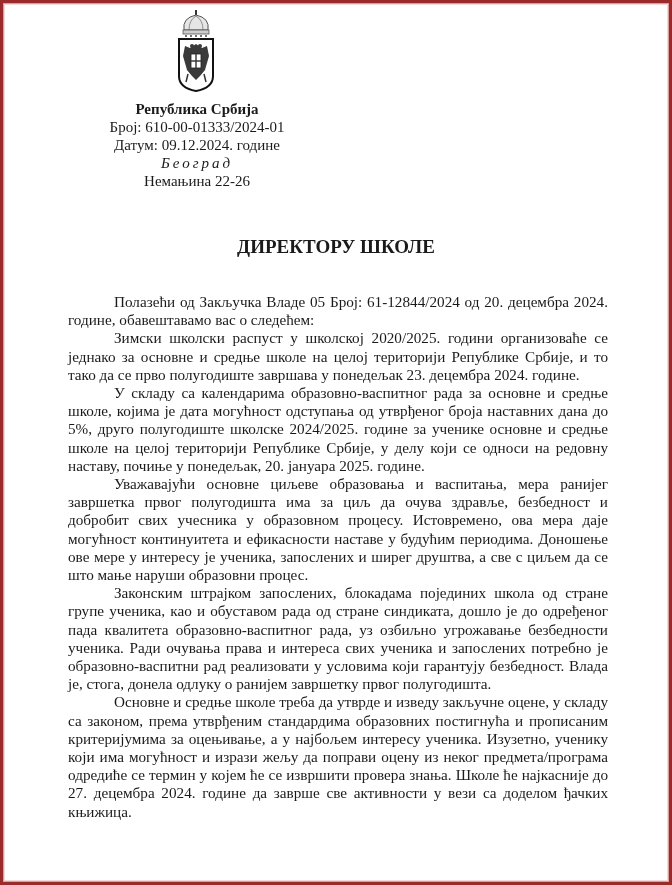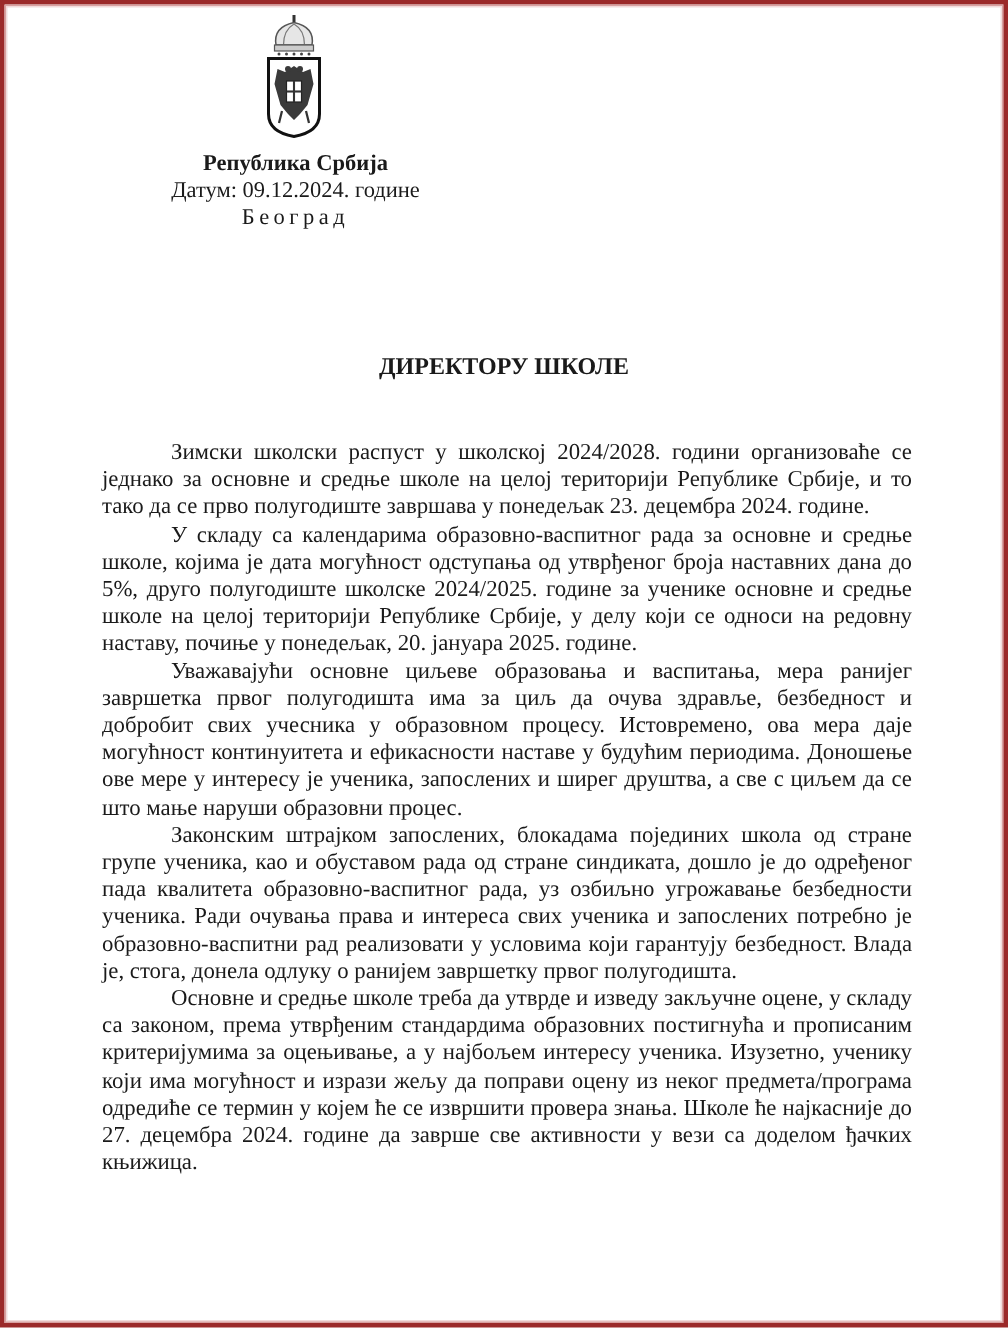--- a/index.html
+++ b/index.html
@@ -17,24 +17,24 @@
       color: #1a1a1a;
     }
     .crest {
       position: absolute; left: 176px; top: 10px; width: 40px; height: 82px;
     }
     .header {
       position: absolute; left: 82px; top: 100px; width: 230px;
       text-align: center; font-size: 15px; line-height: 18px;
     }
     .header .bold { font-weight: bold; }
-    .header .spaced { letter-spacing: 3px; }
+    .header .spaced { letter-spacing: 3px; font-style: italic; }
     .addressee {
       position: absolute; left: 0; top: 236px; width: 672px; text-align: center;
-      font-weight: bold; font-size: 16px;
+      font-weight: bold; font-size: 19px;
     }
     .body {
       position: absolute; left: 68px; top: 293px; width: 540px;
       font-size: 15.2px; line-height: 18.2px; text-align: justify;
     }
     .body p { margin: 0; text-indent: 46px; }
   </style>
 </head>
 <body>
 
@@ -62,27 +62,30 @@
 
     <rect x="15" y="44" width="10" height="14" fill="#ffffff" stroke="#222" stroke-width="0.8"></rect>
     <rect x="19.3" y="44" width="1.4" height="14" fill="#333"></rect>
     <rect x="15" y="50.3" width="10" height="1.4" fill="#333"></rect>
 
     <path d="M12 64 L10 72 M28 64 L30 72" stroke="#333" stroke-width="1.5"></path>
   </svg>
 
   <div class="header">
     <div class="bold">Република Србија</div>
+    <div>Број: 610-00-01333/2024-01</div>
     <div>Датум: 09.12.2024. године</div>
     <div class="spaced">Београд</div>
+    <div>Немањина 22-26</div>
   </div>
 
   <div class="addressee">ДИРЕКТОРУ ШКОЛЕ</div>
 
   <div class="body">
-    <p>Зимски школски распуст у школској 2024/2028. години организоваће се једнако за основне и средње школе на целој територији Републике Србије, и то тако да се прво полугодиште завршава у понедељак 23. децембра 2024. године.</p>
+    <p>Полазећи од Закључка Владе 05 Број: 61-12844/2024 од 20. децембра 2024. године, обавештавамо вас о следећем:</p>
+    <p>Зимски школски распуст у школској 2020/2025. години организоваће се једнако за основне и средње школе на целој територији Републике Србије, и то тако да се прво полугодиште завршава у понедељак 23. децембра 2024. године.</p>
     <p>У складу са календарима образовно-васпитног рада за основне и средње школе, којима је дата могућност одступања од утврђеног броја наставних дана до 5%, друго полугодиште школске 2024/2025. године за ученике основне и средње школе на целој територији Републике Србије, у делу који се односи на редовну наставу, почиње у понедељак, 20. јануара 2025. године.</p>
     <p>Уважавајући основне циљеве образовања и васпитања, мера ранијег завршетка првог полугодишта има за циљ да очува здравље, безбедност и добробит свих учесника у образовном процесу. Истовремено, ова мера даје могућност континуитета и ефикасности наставе у будућим периодима. Доношење ове мере у интересу је ученика, запослених и ширег друштва, а све с циљем да се што мање наруши образовни процес.</p>
     <p>Законским штрајком запослених, блокадама појединих школа од стране групе ученика, као и обуставом рада од стране синдиката, дошло је до одређеног пада квалитета образовно-васпитног рада, уз озбиљно угрожавање безбедности ученика. Ради очувања права и интереса свих ученика и запослених потребно је образовно-васпитни рад реализовати у условима који гарантују безбедност. Влада је, стога, донела одлуку о ранијем завршетку првог полугодишта.</p>
     <p>Основне и средње школе треба да утврде и изведу закључне оцене, у складу са законом, према утврђеним стандардима образовних постигнућа и прописаним критеријумима за оцењивање, а у најбољем интересу ученика. Изузетно, ученику који има могућност и изрази жељу да поправи оцену из неког предмета/програма одредиће се термин у којем ће се извршити провера знања. Школе ће најкасније до 27. децембра 2024. године да заврше све активности у вези са доделом ђачких књижица.</p>
   </div>
 
 </div>
 
 </body></html>

